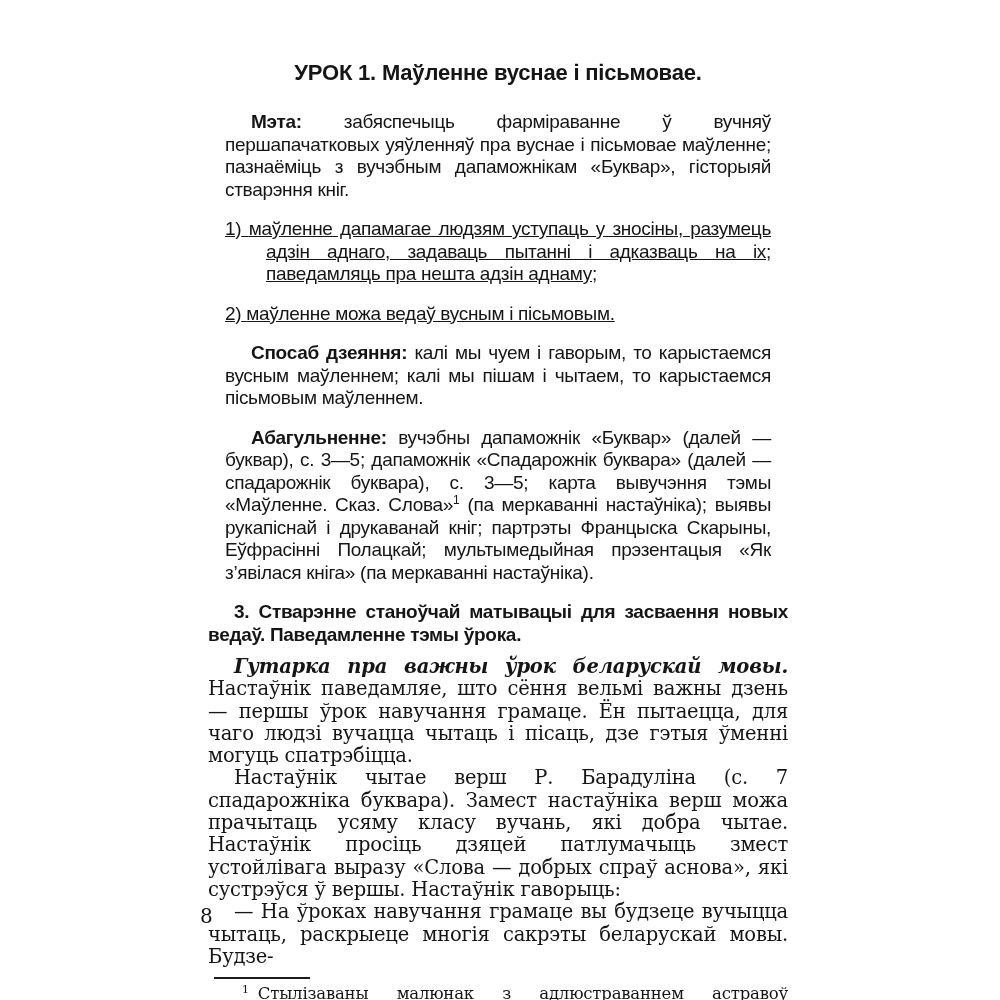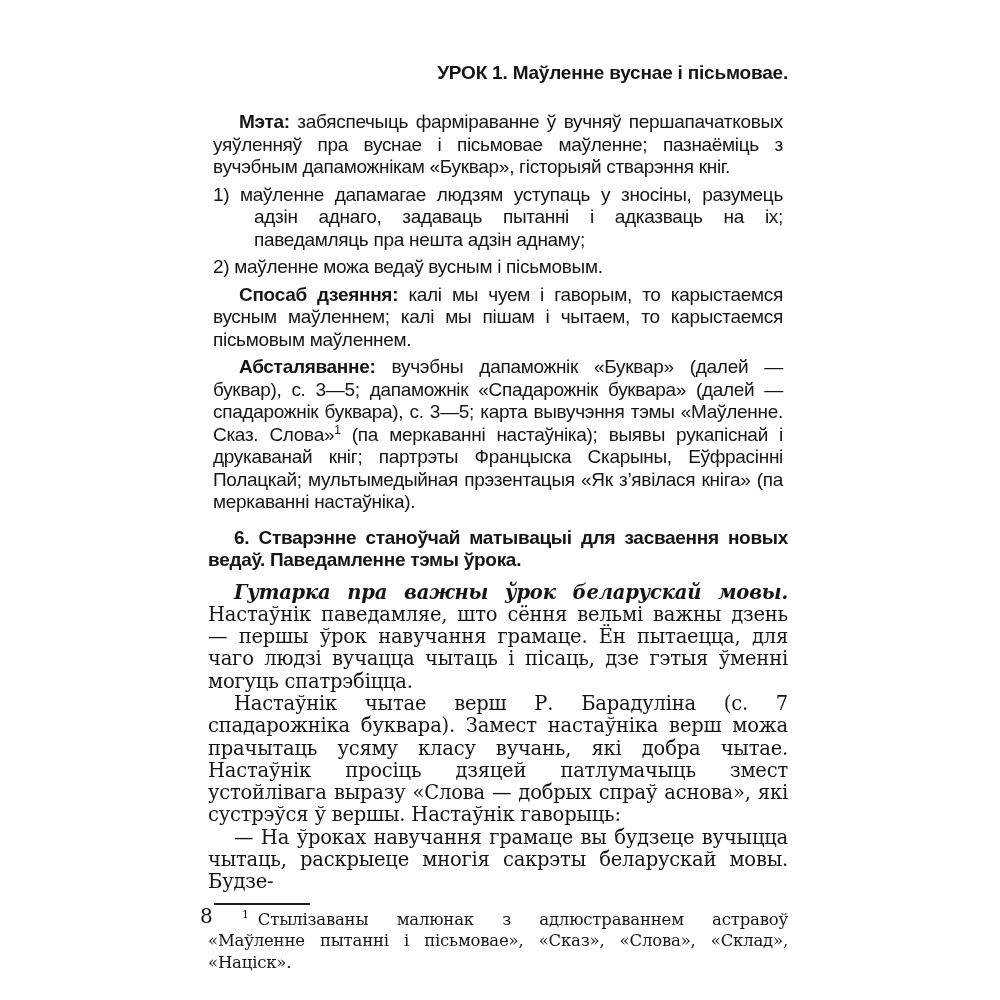--- a/index.html
+++ b/index.html
@@ -10,38 +10,39 @@
     color: #151515;
   }
   .content {
     position: absolute;
     left: 208px; top: 60px;
     width: 580px;
   }
   .title {
     font-family: "Liberation Sans", "DejaVu Sans", sans-serif;
     font-weight: bold;
-    font-size: 19px;
+    font-size: 22px;
     line-height: 26px;
     letter-spacing: -0.2px;
-    text-align: right;
+    text-align: center;
     margin: 0 0 25px 0;
   }
   .sans {
     font-family: "Liberation Sans", "DejaVu Sans", sans-serif;
     font-size: 19px;
     line-height: 22.5px;
     letter-spacing: -0.3px;
     text-align: justify;
-    margin: 5px;
+    margin: 17px;
   }
   .indent { text-indent: 26px; }
   .hang {
     padding-left: 41px;
     text-indent: -41px;
+    text-decoration: underline;
   }
   .marker { display: inline; }
   .step-heading {
     font-weight: bold;
     margin: 13px 0 10px 0;
   }
   .serif {
     font-family: "DejaVu Serif", "Liberation Serif", serif;
     font-size: 19.5px;
     line-height: 22.3px;
@@ -103,26 +104,26 @@
     <span class="marker">2)</span>
     <span>маўленне можа ведаў вусным і пісьмовым.</span>
   </div>
 
   <p class="sans indent">
     <b>Спосаб дзеяння:</b>
     <span>калі мы чуем і гаворым, то карыстаемся вусным маўленнем; калі мы пішам і чытаем, то карыстаемся пісьмовым маўленнем.</span>
   </p>
 
   <p class="sans indent equip">
-    <b>Абсталяванне:</b>
+    <b>Абагульненне:</b>
     <span>вучэбны дапаможнік «Буквар» (далей — буквар), с. 3—5; дапаможнік «Спадарожнік буквара» (далей — спадарожнік буквара), с. 3—5; карта вывучэння тэмы «Маўленне. Сказ. Слова»</span><sup>1</sup><span> (па меркаванні настаўніка); выявы рукапіснай і друкаванай кніг; партрэты Францыска Скарыны, Еўфрасінні Полацкай; мультымедыйная прэзентацыя «Як з’явілася кніга» (па меркаванні настаўніка).</span>
   </p>
 
   <p class="sans indent step-heading">
-    <span>6. Стварэнне станоўчай матывацыі для засваення новых ведаў. Паведамленне тэмы ўрока.</span>
+    <span>3. Стварэнне станоўчай матывацыі для засваення новых ведаў. Паведамленне тэмы ўрока.</span>
   </p>
 
   <p class="serif indent">
     <span class="talk-lead">Гутарка пра важны ўрок беларускай мовы.</span>
     <span>Настаўнік паведамляе, што сёння вельмі важны дзень — першы ўрок навучання грамаце. Ён пытаецца, для чаго людзі вучацца чытаць і пісаць, дзе гэтыя ўменні могуць спатрэбіцца.</span>
   </p>
 
   <p class="serif indent">
     <span>Настаўнік чытае верш Р. Барадуліна (с. 7 спадарожніка буквара). Замест настаўніка верш можа прачытаць усяму класу вучань, які добра чытае. Настаўнік просіць дзяцей патлумачыць змест устойлівага выразу «Слова — добрых спраў аснова», які сустрэўся ў вершы. Настаўнік гаворыць:</span>
   </p>

